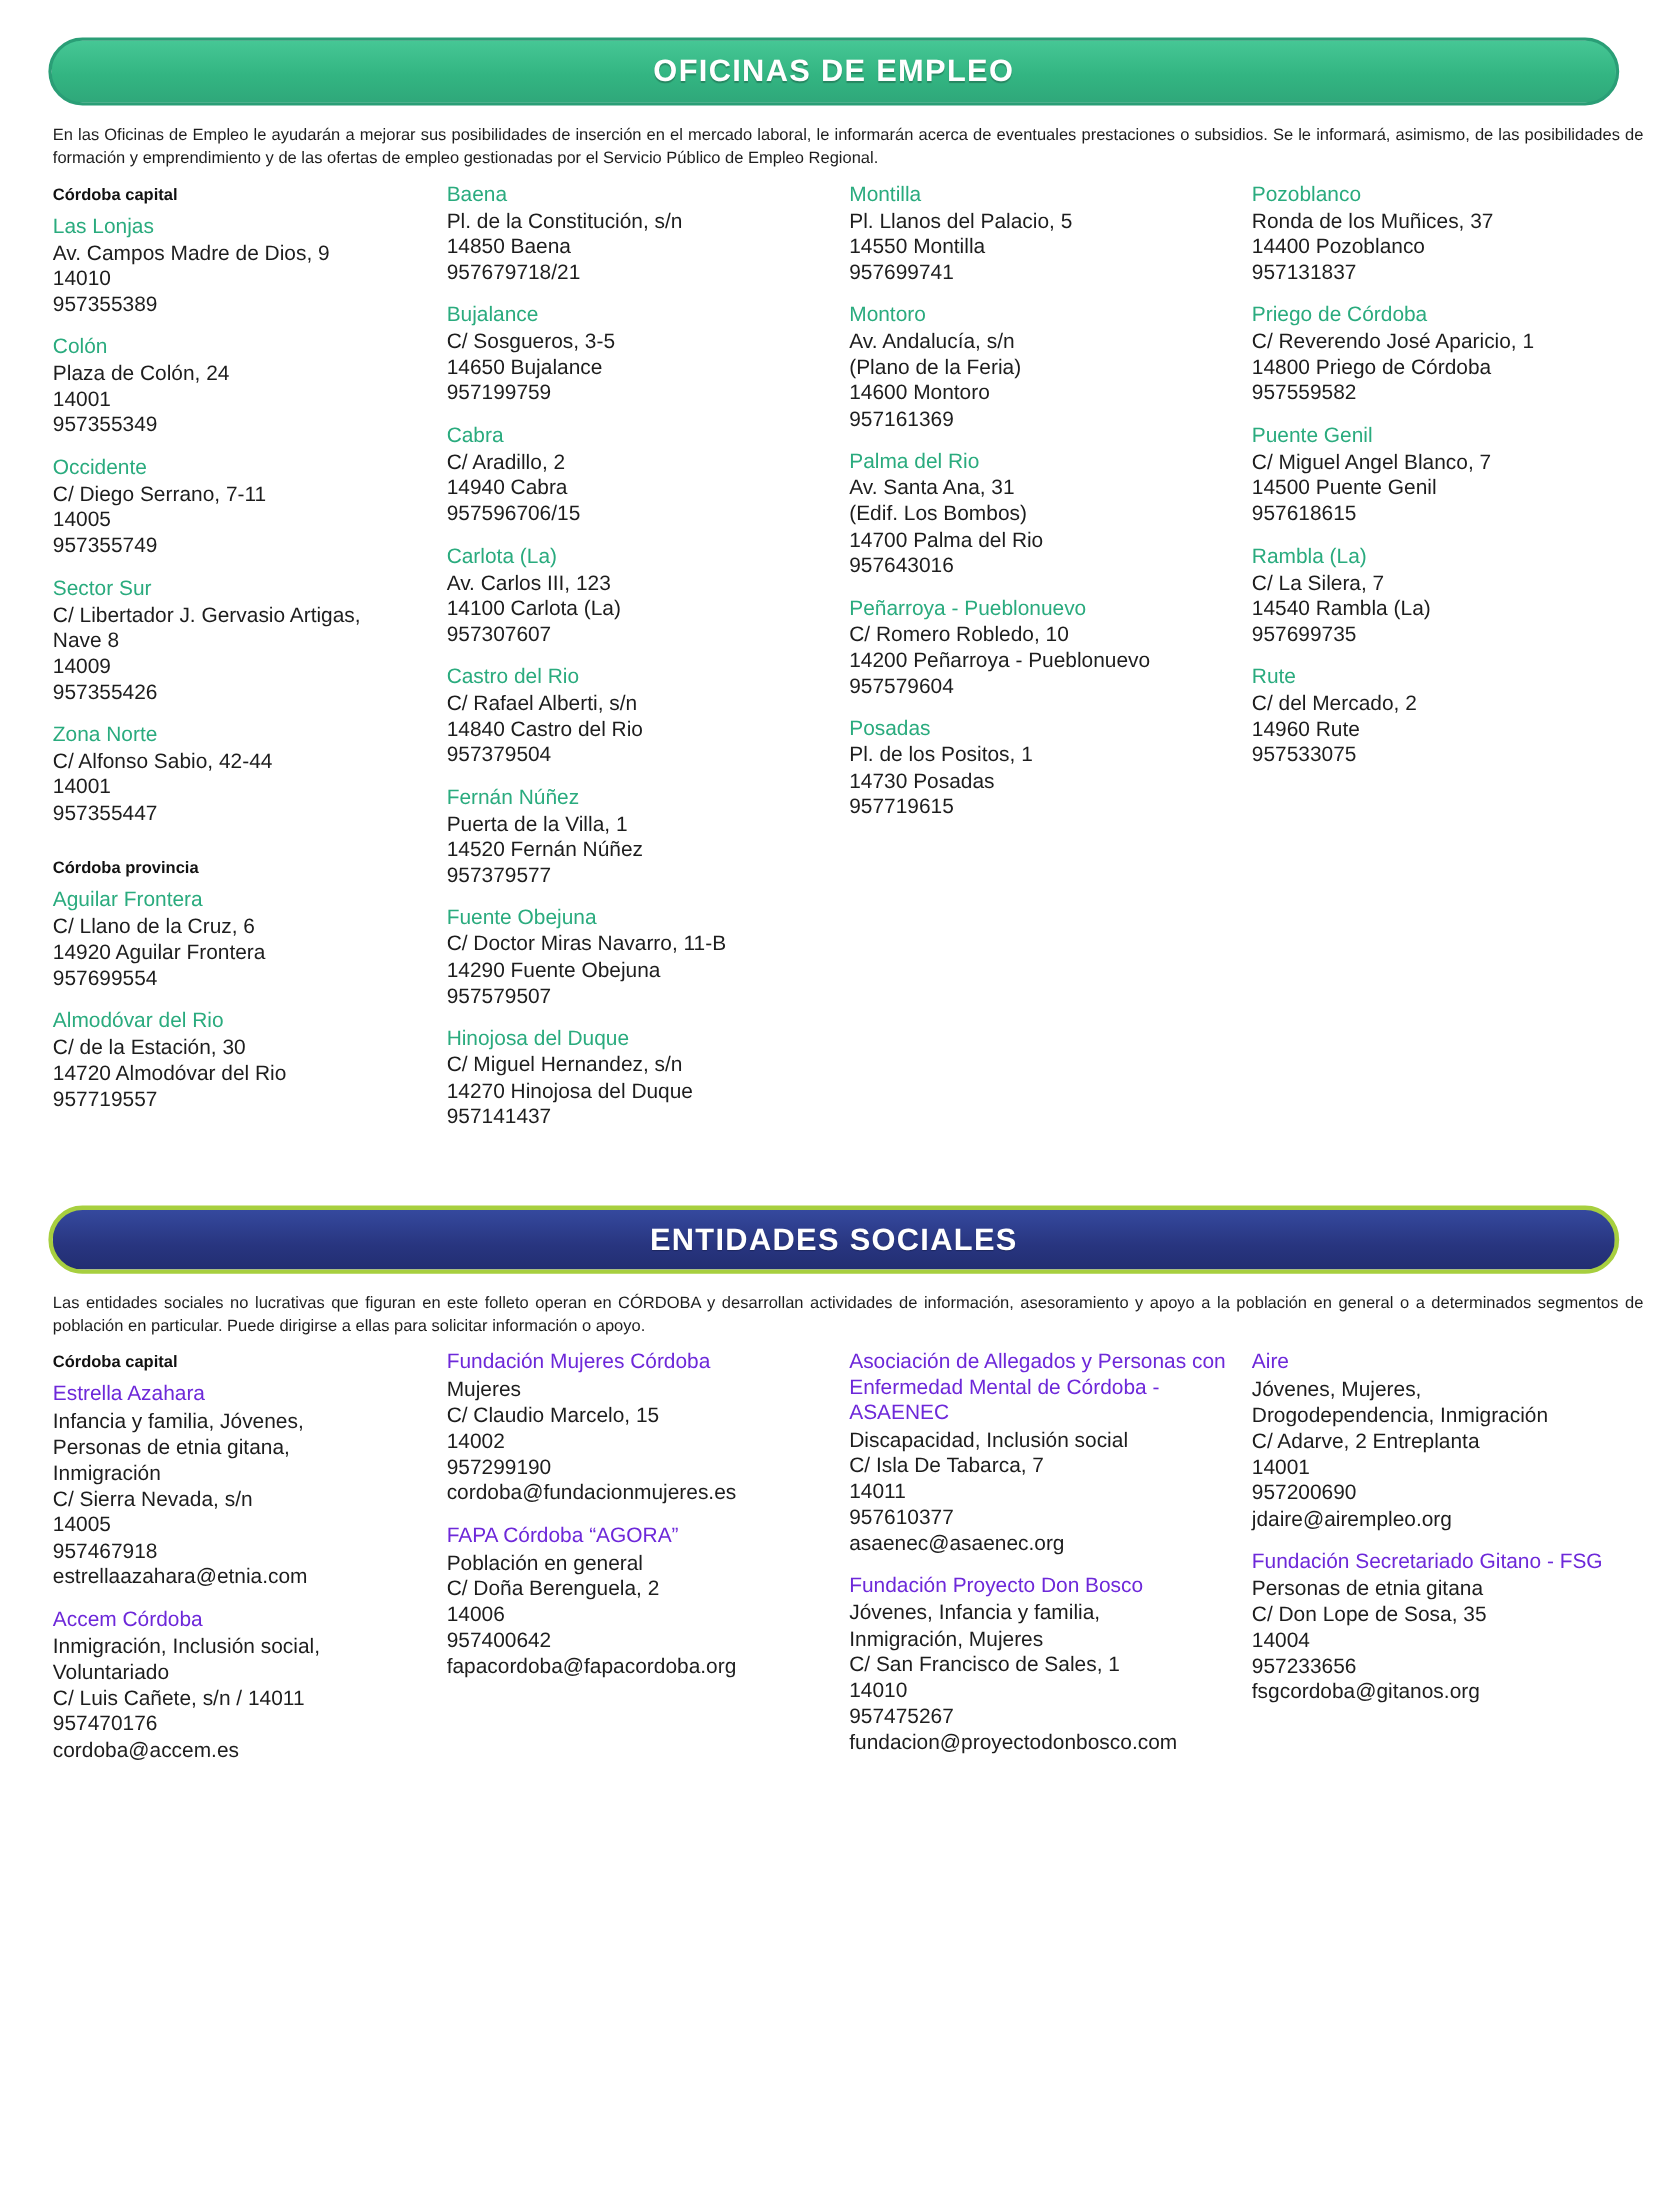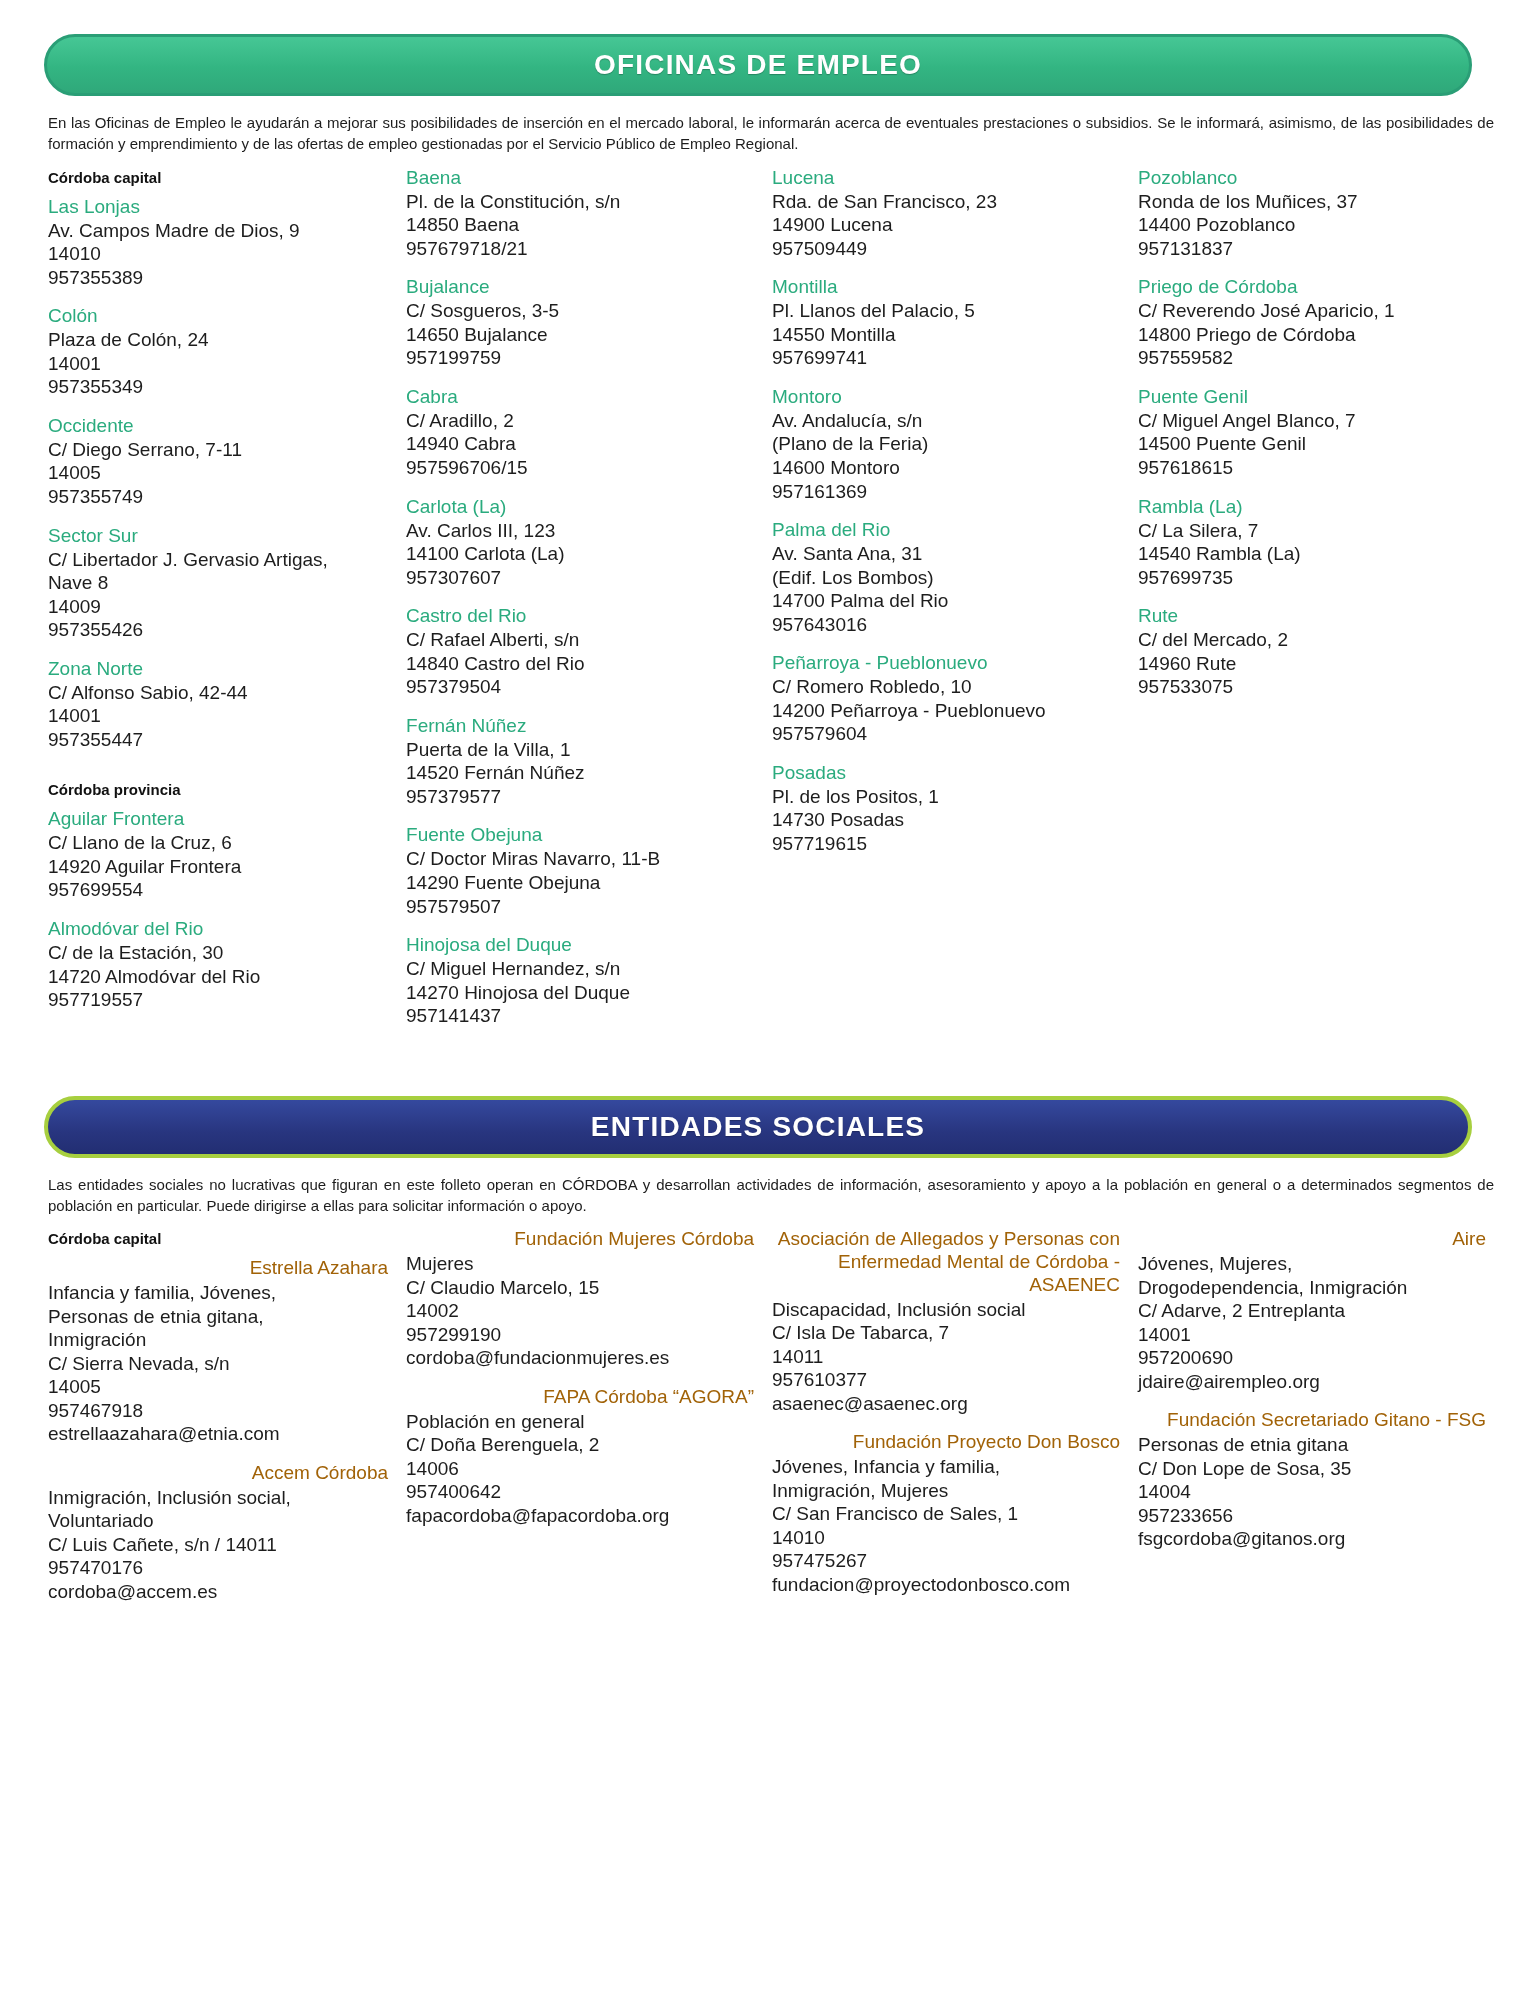--- a/index.html
+++ b/index.html
@@ -88,21 +88,21 @@
   }
   .section-head.spaced { margin-top: 30px; }
 
   .entry { margin-bottom: 15px; }
   .entry-name {
     font-size: 19px;
     font-weight: normal;
     margin-bottom: 1px;
   }
   .entry-name.green { color: #2aab7e; }
-  .entry-name.blue  { color: #a16207; text-align: right; }
+  .entry-name.blue  { color: #6d28d9; }
   .entry-line {
     font-size: 19px;
     line-height: 1.24;
     color: #1d1d1d;
   }
 
   
   .sec-empleo .entry { margin-bottom: 16px; }
   .sec-social .entry { margin-bottom: 16px; }
   .sec-social .entry-name { line-height: 1.2; }
@@ -217,26 +217,20 @@
           <div class="entry-line">957579507</div>
         </div>
         <div class="entry">
           <div class="entry-name green">Hinojosa del Duque</div>
           <div class="entry-line">C/ Miguel Hernandez, s/n</div>
           <div class="entry-line">14270 Hinojosa del Duque</div>
           <div class="entry-line">957141437</div>
         </div>
       </div>
       <div class="col col-3">
-        <div class="entry">
-          <div class="entry-name green">Lucena</div>
-          <div class="entry-line">Rda. de San Francisco, 23</div>
-          <div class="entry-line">14900 Lucena</div>
-          <div class="entry-line">957509449</div>
-        </div>
         <div class="entry">
           <div class="entry-name green">Montilla</div>
           <div class="entry-line">Pl. Llanos del Palacio, 5</div>
           <div class="entry-line">14550 Montilla</div>
           <div class="entry-line">957699741</div>
         </div>
         <div class="entry">
           <div class="entry-name green">Montoro</div>
           <div class="entry-line">Av. Andalucía, s/n</div>
           <div class="entry-line">(Plano de la Feria)</div>

